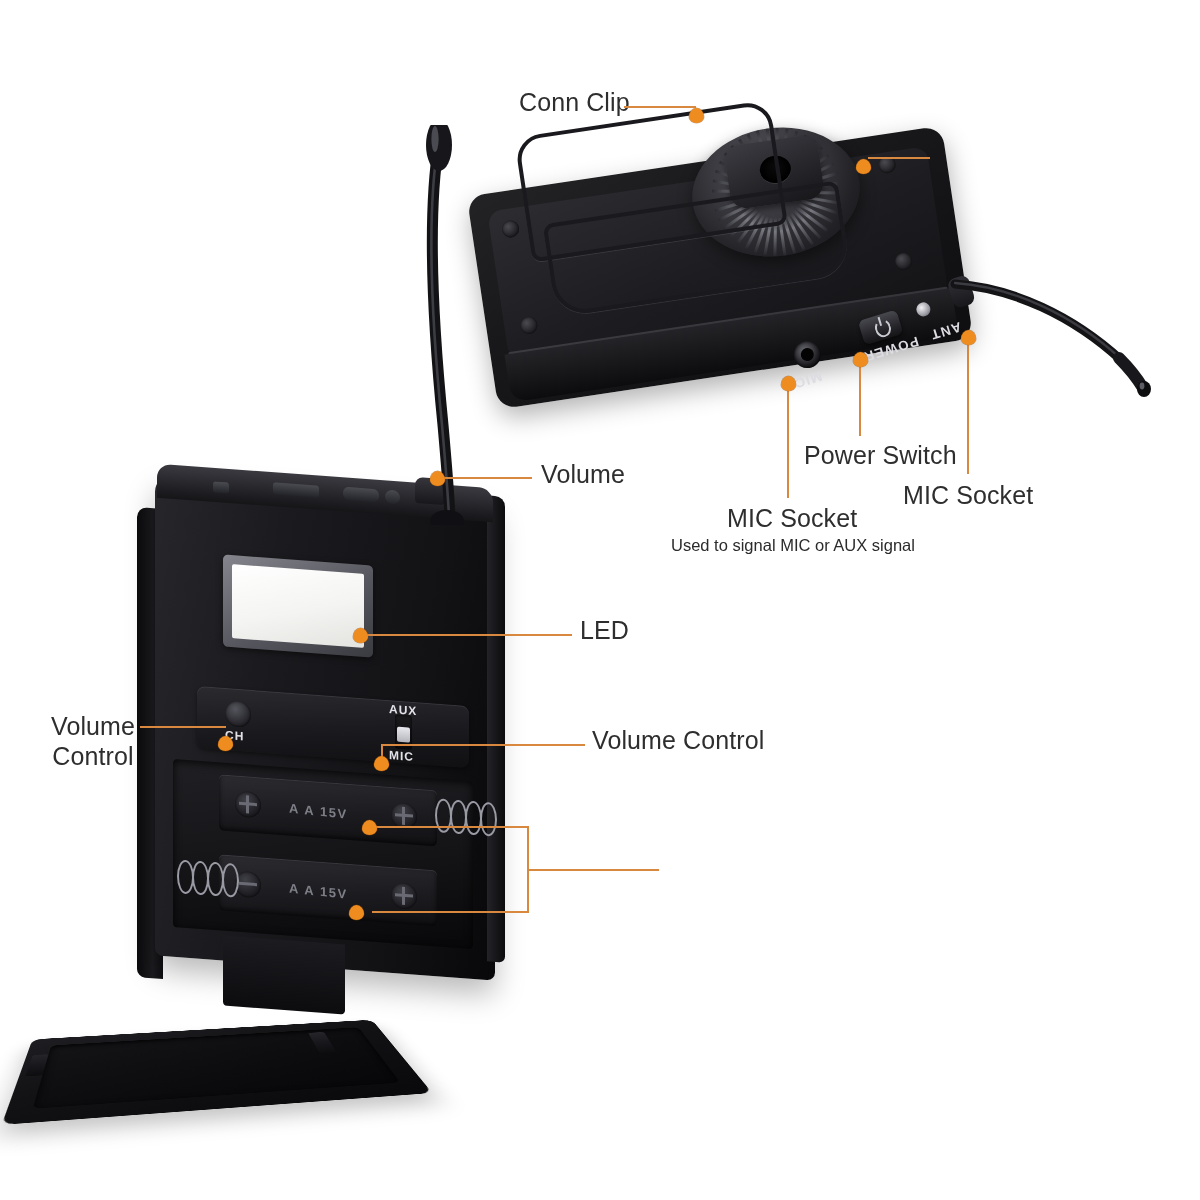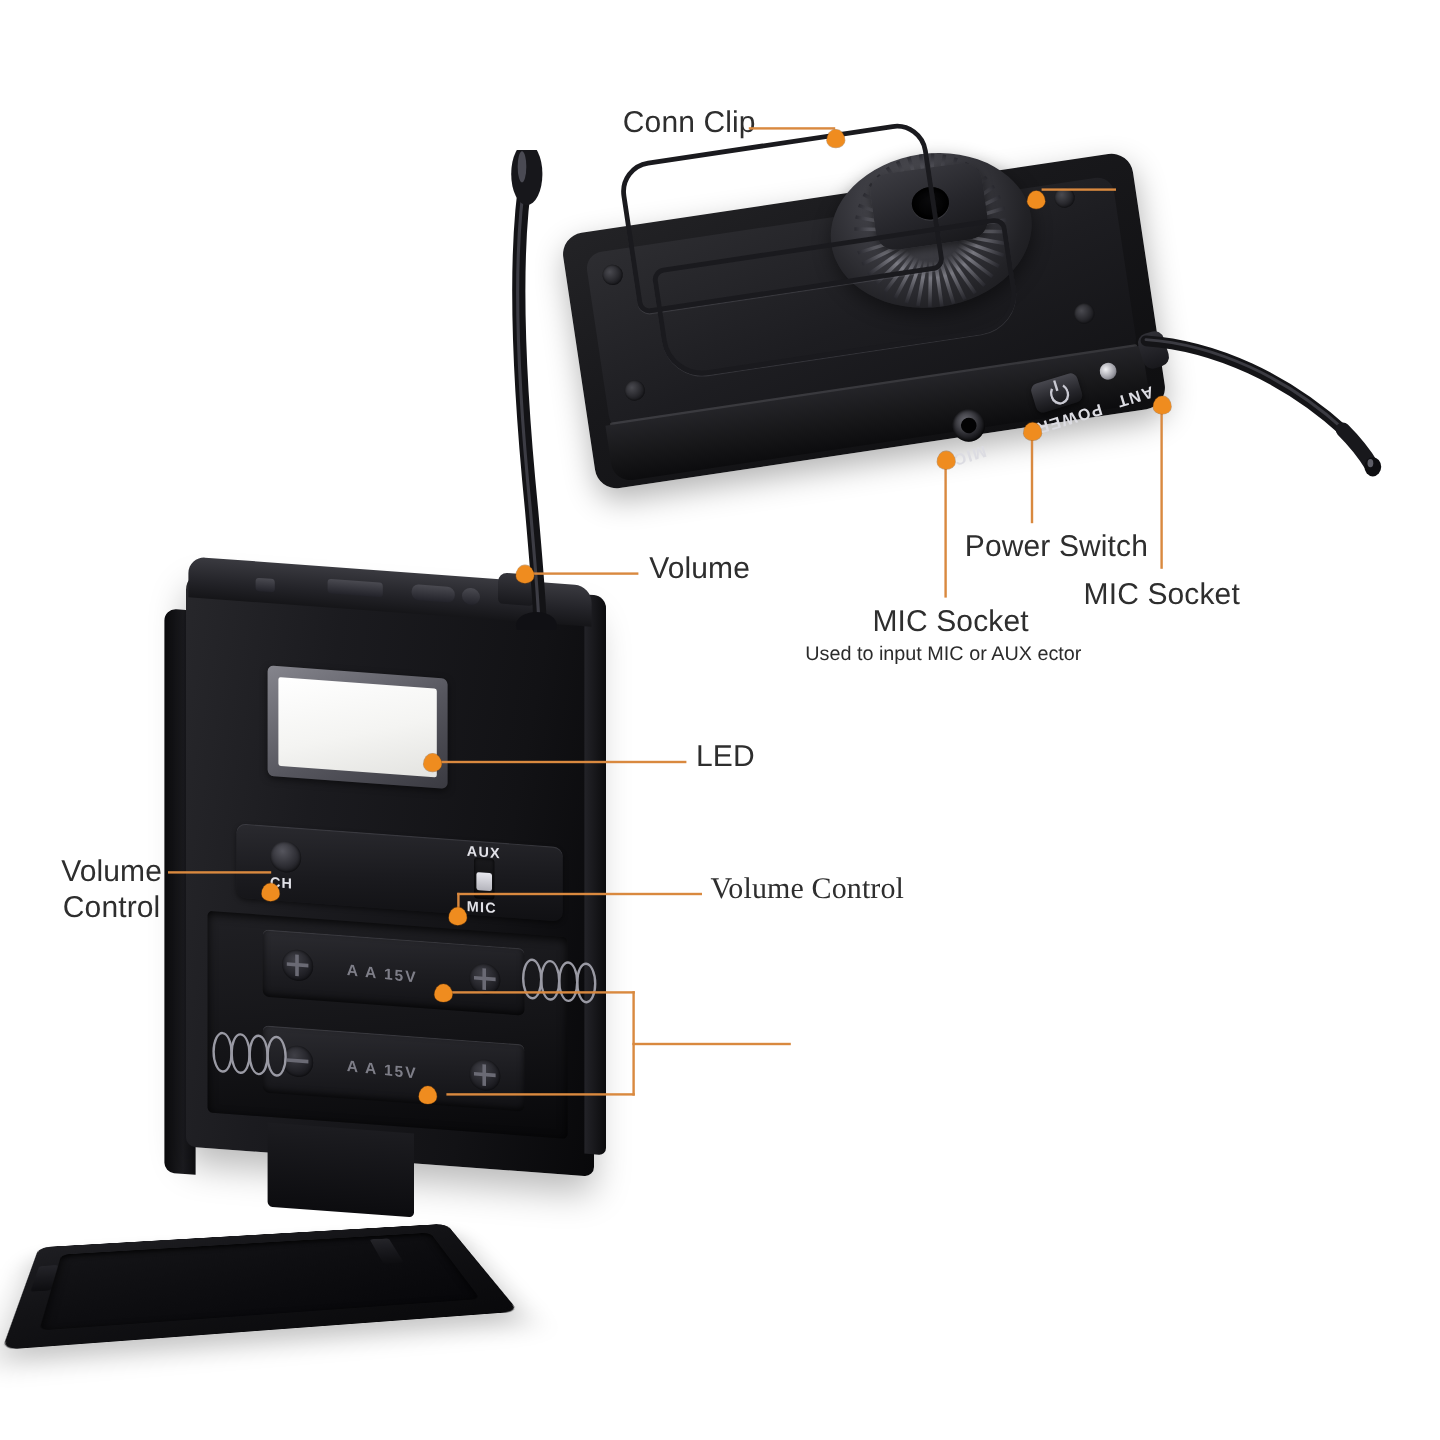--- a/index.html
+++ b/index.html
@@ -339,41 +339,41 @@
   </svg>
 
   <div class="label" style="left:519px;top:88px;">Conn Clip</div>
   <div class="lead h" style="left:624px;top:106px;width:72px;"></div>
   <div class="dot pin" style="left:689px;top:108px;"></div>
 
   <div class="lead h" style="left:868px;top:157px;width:62px;"></div>
   <div class="dot pin" style="left:856px;top:159px;"></div>
 
   <div class="label" style="left:727px;top:504px;">MIC Socket</div>
-  <div class="sublabel" style="left:671px;top:536px;">Used to input MIC or AUX ector</div>
+  <div class="sublabel" style="left:671px;top:536px;">Used to signal MIC or AUX signal</div>
   <div class="lead v" style="left:787px;top:386px;height:112px;"></div>
   <div class="dot pin" style="left:781px;top:376px;"></div>
 
   <div class="label" style="left:804px;top:441px;">Power Switch</div>
   <div class="lead v" style="left:859px;top:362px;height:74px;"></div>
   <div class="dot pin" style="left:853px;top:352px;"></div>
 
   <div class="label" style="left:903px;top:481px;">MIC Socket</div>
   <div class="lead v" style="left:967px;top:340px;height:134px;"></div>
   <div class="dot pin" style="left:961px;top:330px;"></div>
 
   <div class="label" style="left:541px;top:460px;">Volume</div>
   <div class="lead h" style="left:440px;top:477px;width:92px;"></div>
   <div class="dot pin" style="left:430px;top:471px;"></div>
 
   <div class="label" style="left:580px;top:616px;">LED</div>
   <div class="lead h" style="left:360px;top:634px;width:212px;"></div>
   <div class="dot pin" style="left:353px;top:628px;"></div>
 
-  <div class="label" style="left:592px;top:726px;font-family:Liberation Serif, serif;">Volume Control</div>
+  <div class="label" style="left:592px;top:726px;">Volume Control</div>
   <div class="lead h" style="left:381px;top:744px;width:204px;"></div>
   <div class="lead v" style="left:381px;top:744px;height:20px;"></div>
   <div class="dot pin" style="left:374px;top:756px;"></div>
 
   <div class="label two" style="left:32px;top:712px;width:122px;">
     <span>Volume</span><br>
     <span>Control</span>
   </div>
   <div class="lead h" style="left:140px;top:726px;width:86px;"></div>
   <div class="dot pin" style="left:218px;top:736px;"></div>

